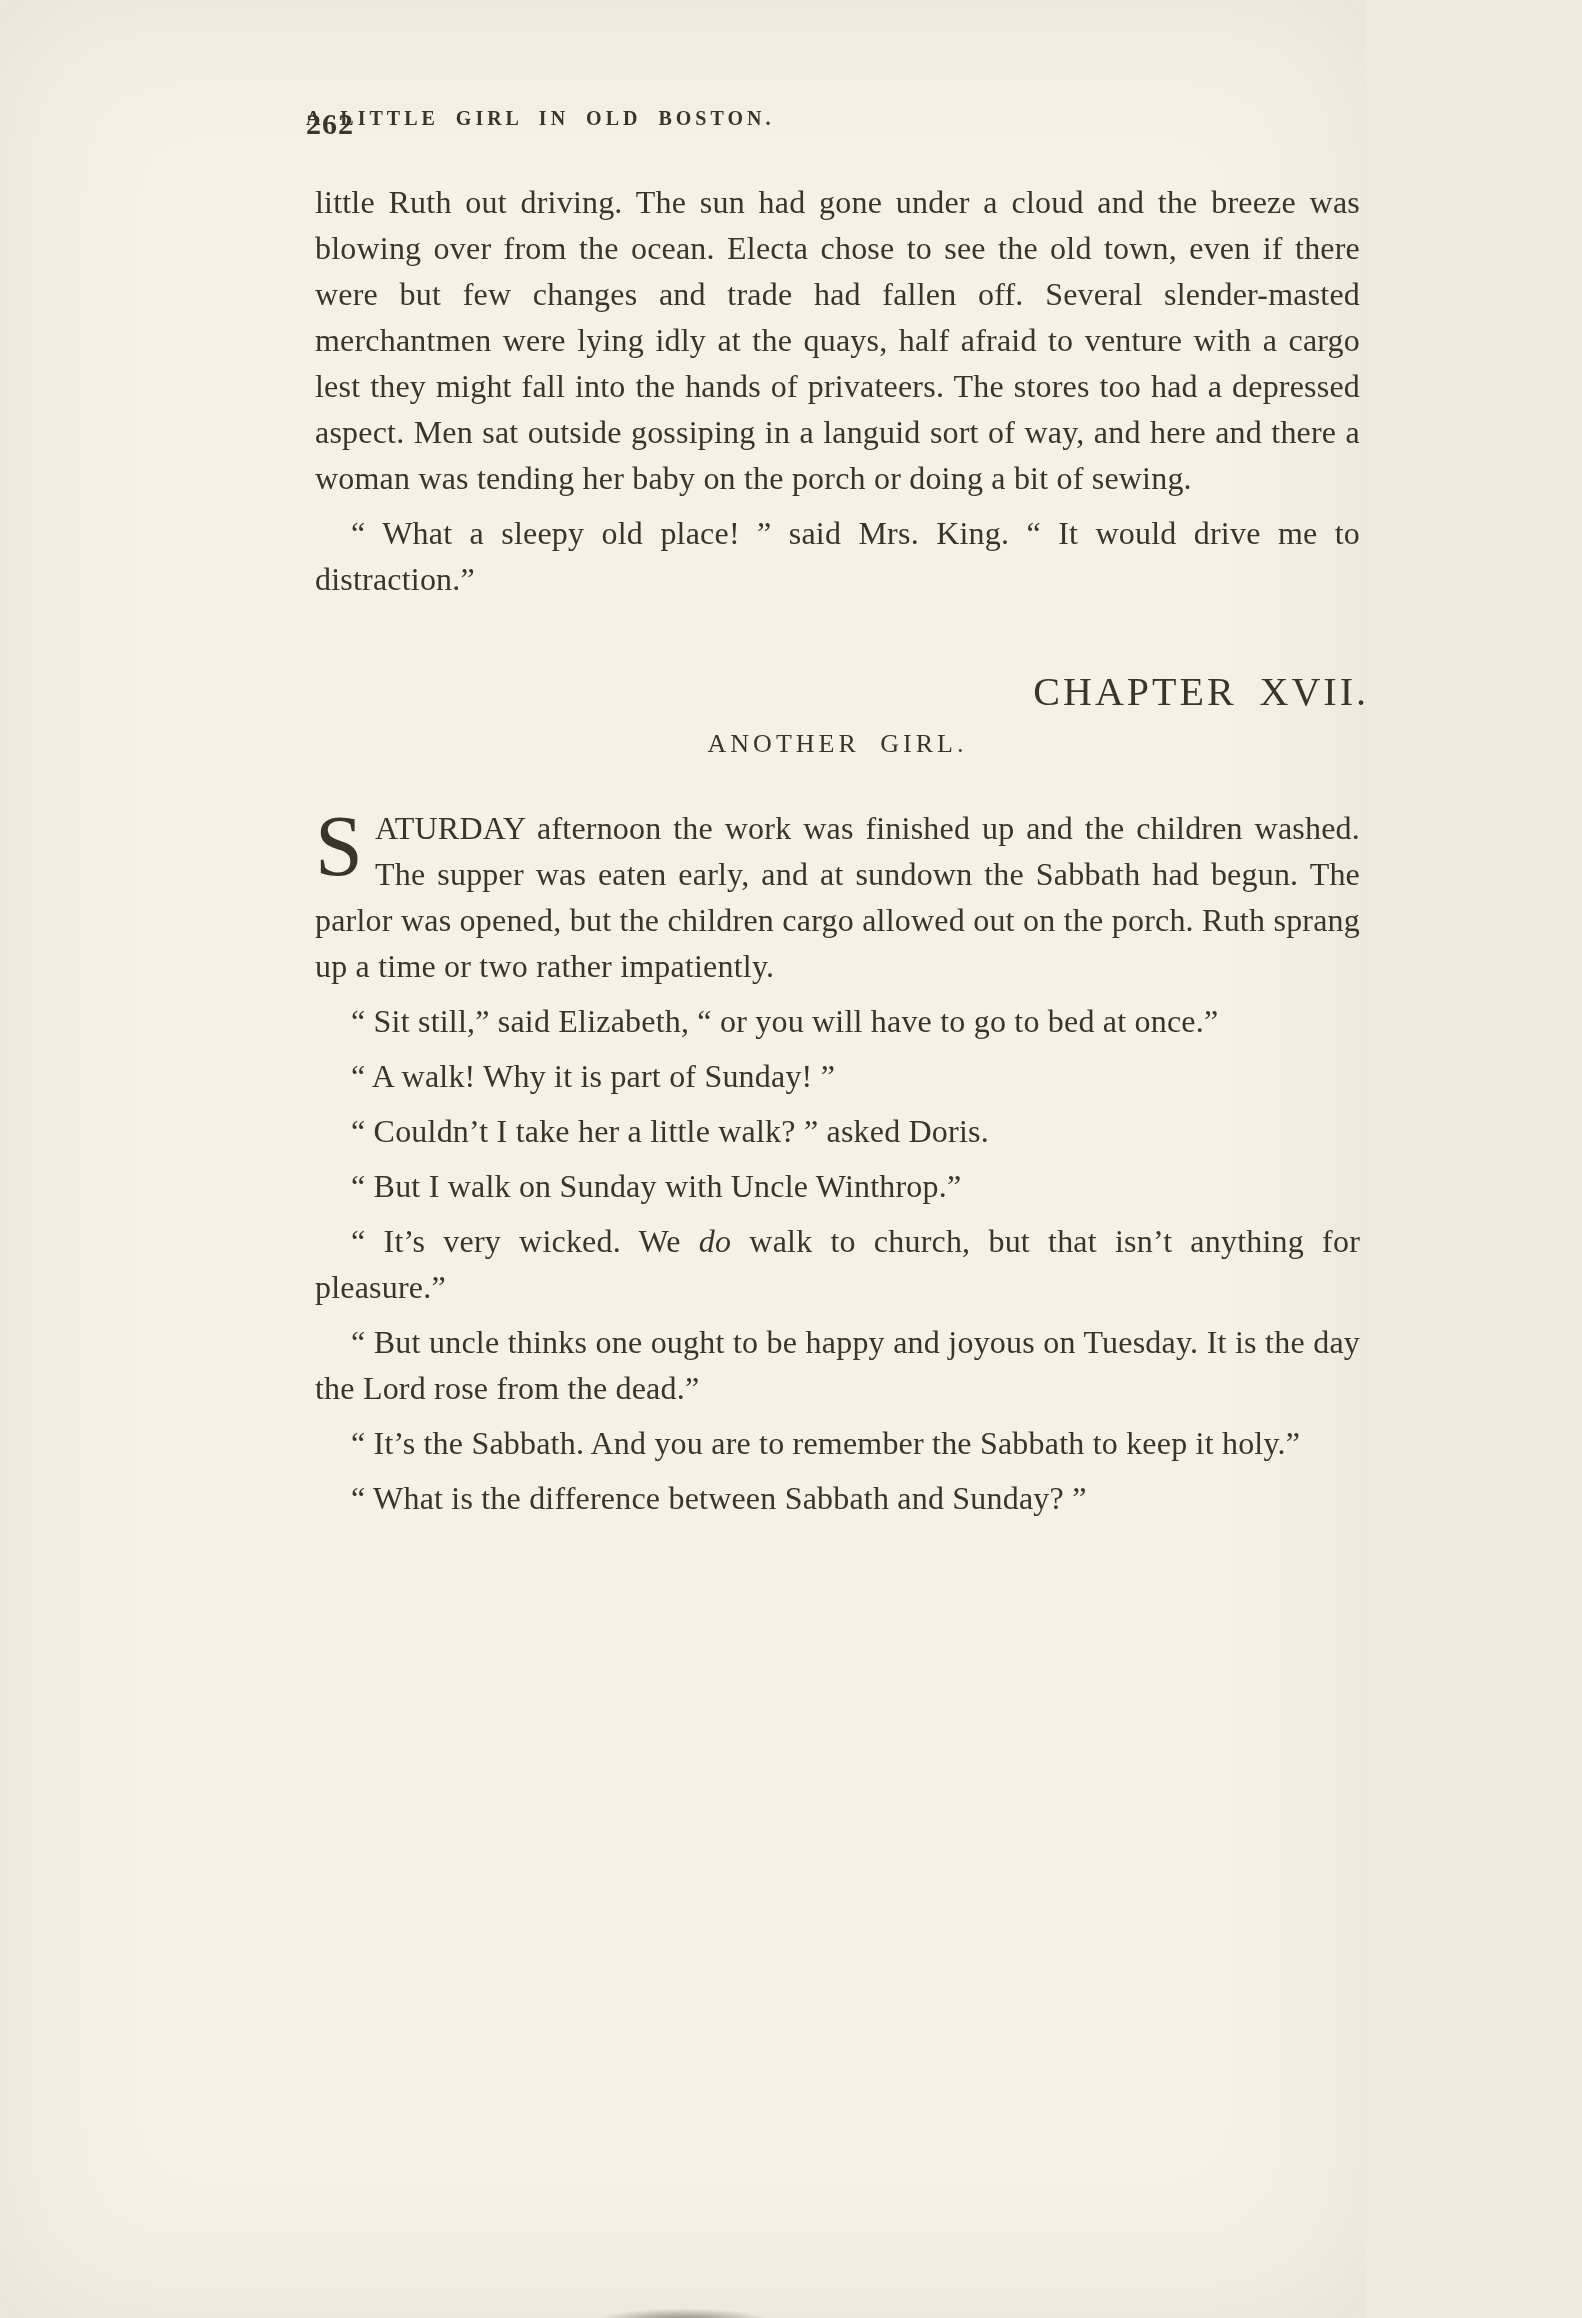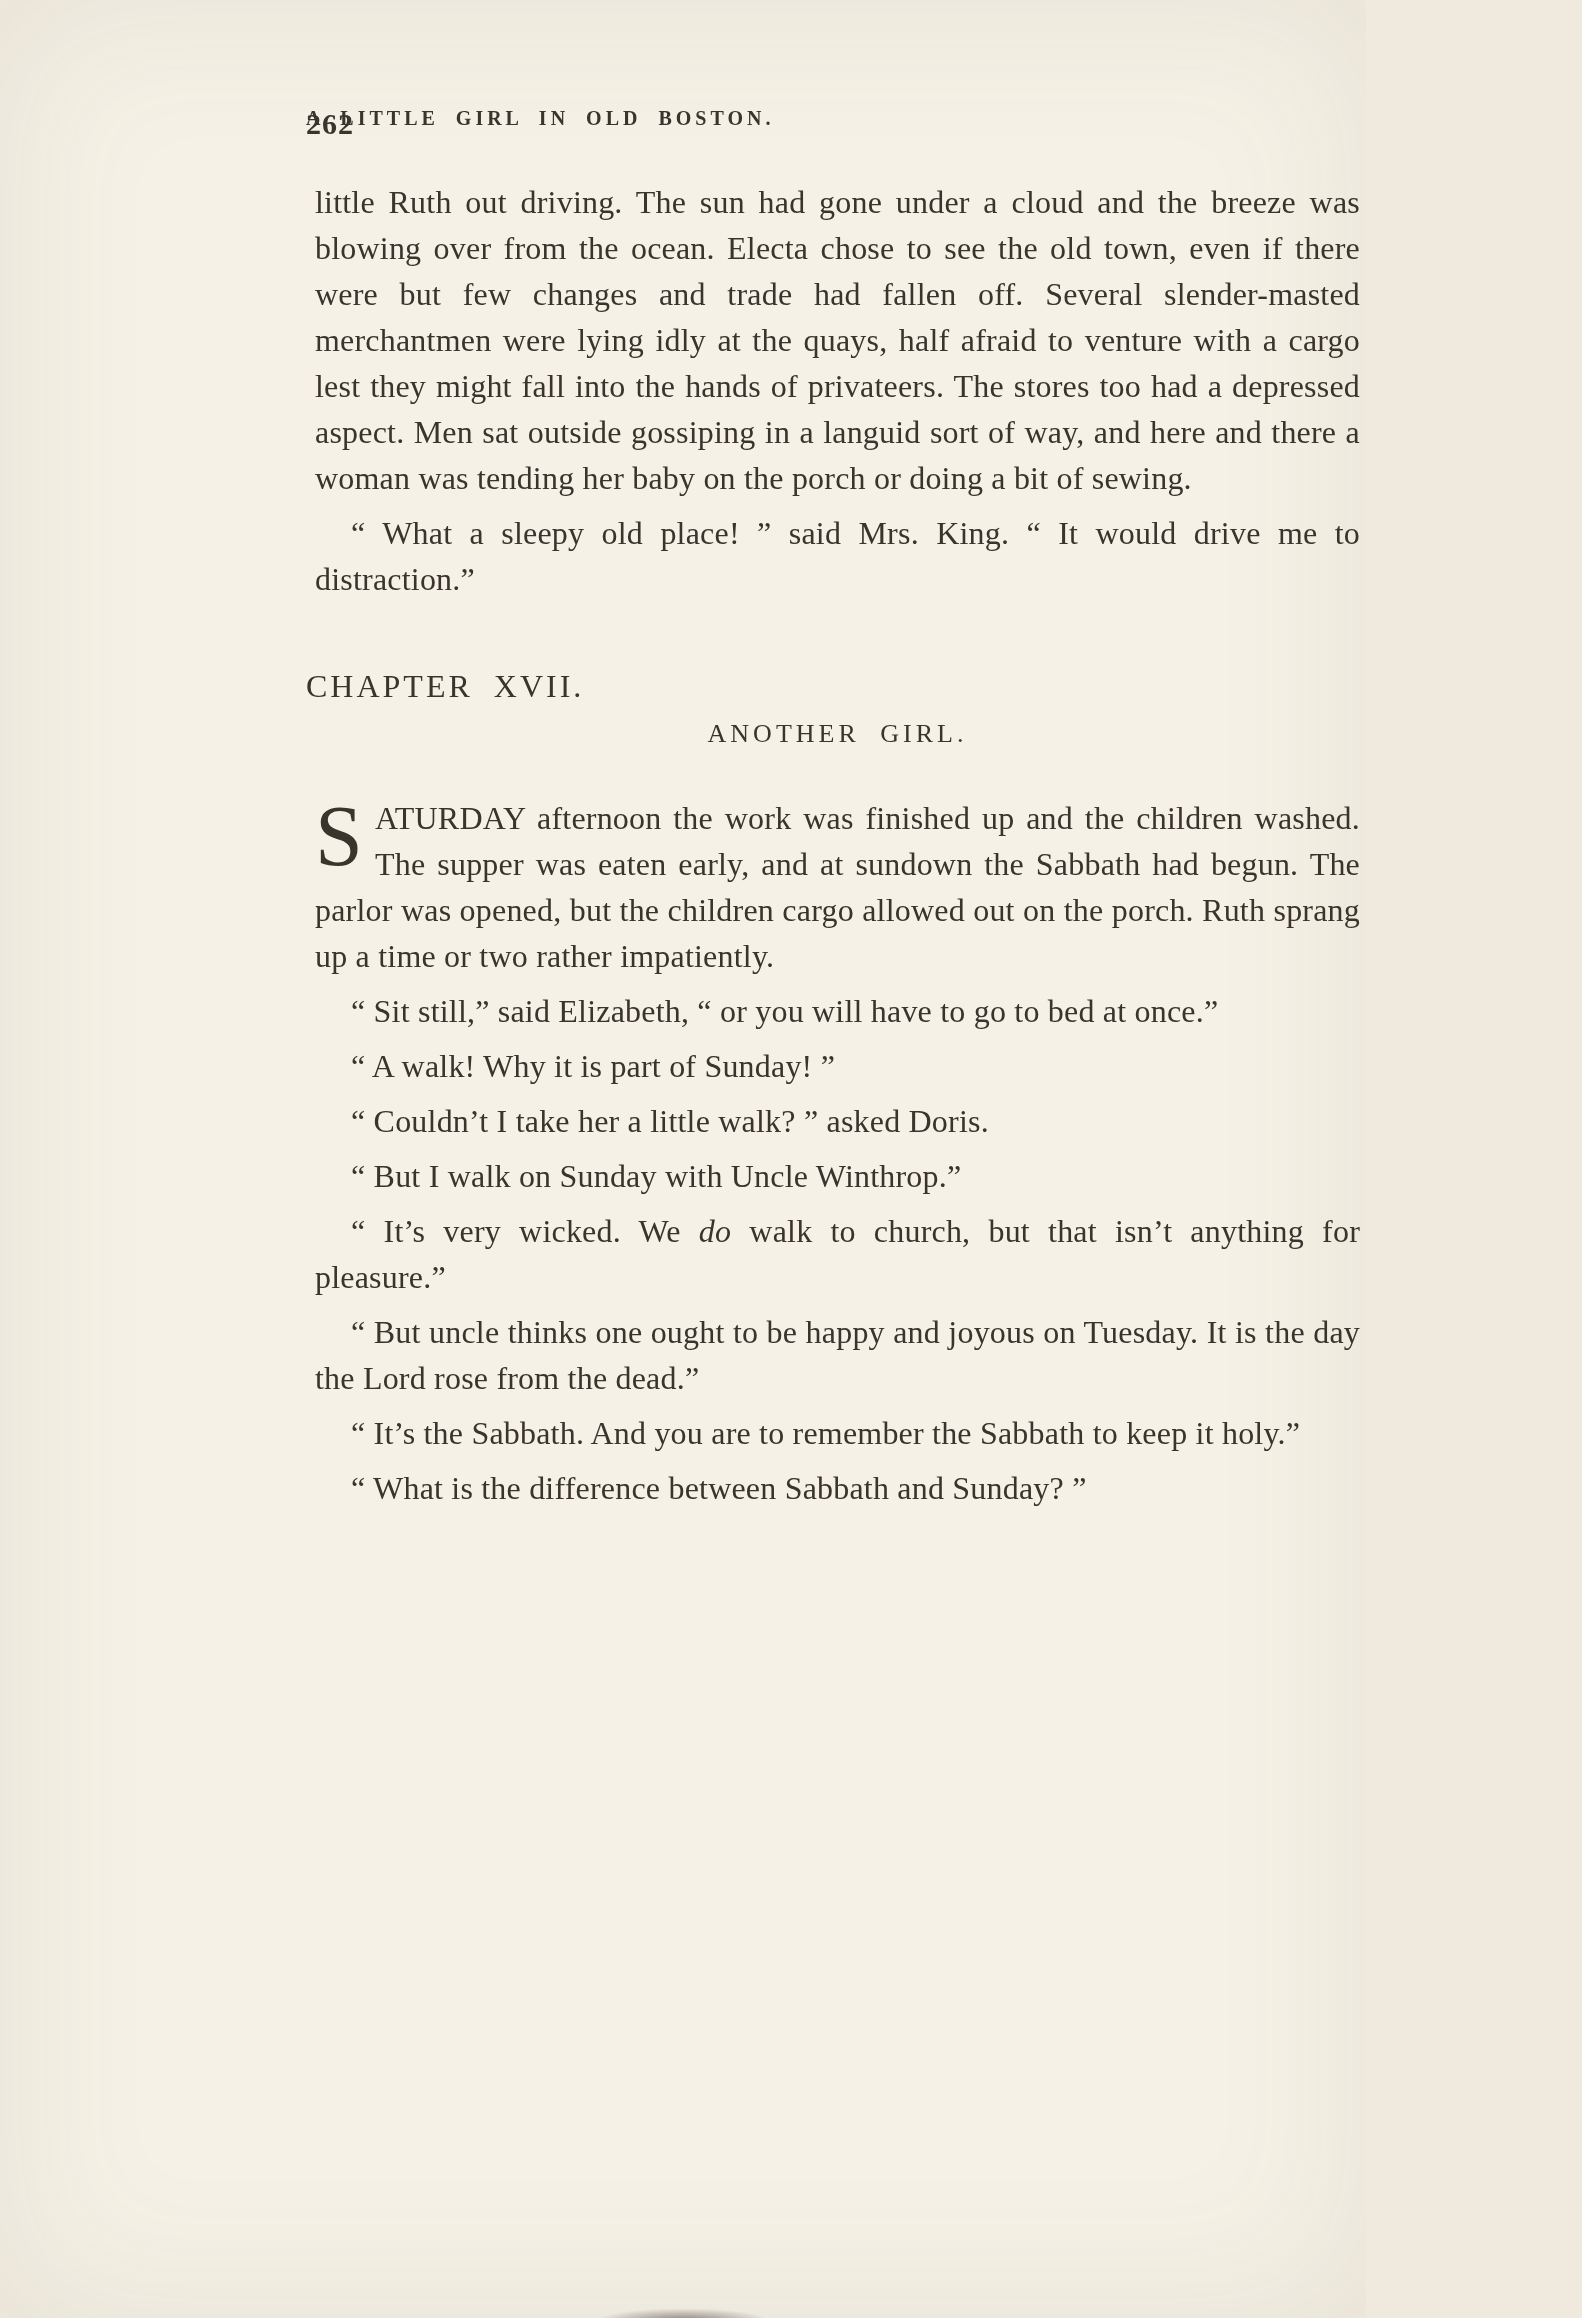--- a/index.html
+++ b/index.html
@@ -66,23 +66,23 @@
     font-size: 32px;
     line-height: 46px;
     text-align: justify;
     letter-spacing: 0.2px;
   }
   .indent {
     text-indent: 36px;
   }
   .chapter-heading {
     margin: 66px 0 14px 0;
-    text-align: left;
+    text-align: right;
     font-weight: normal;
-    font-size: 32px;
+    font-size: 40px;
     letter-spacing: 3px;
     word-spacing: 10px;
   }
   .chapter-subheading {
     margin: 0 0 46px 0;
     text-align: center;
     font-weight: normal;
     font-size: 26px;
     letter-spacing: 4px;
     word-spacing: 10px;

